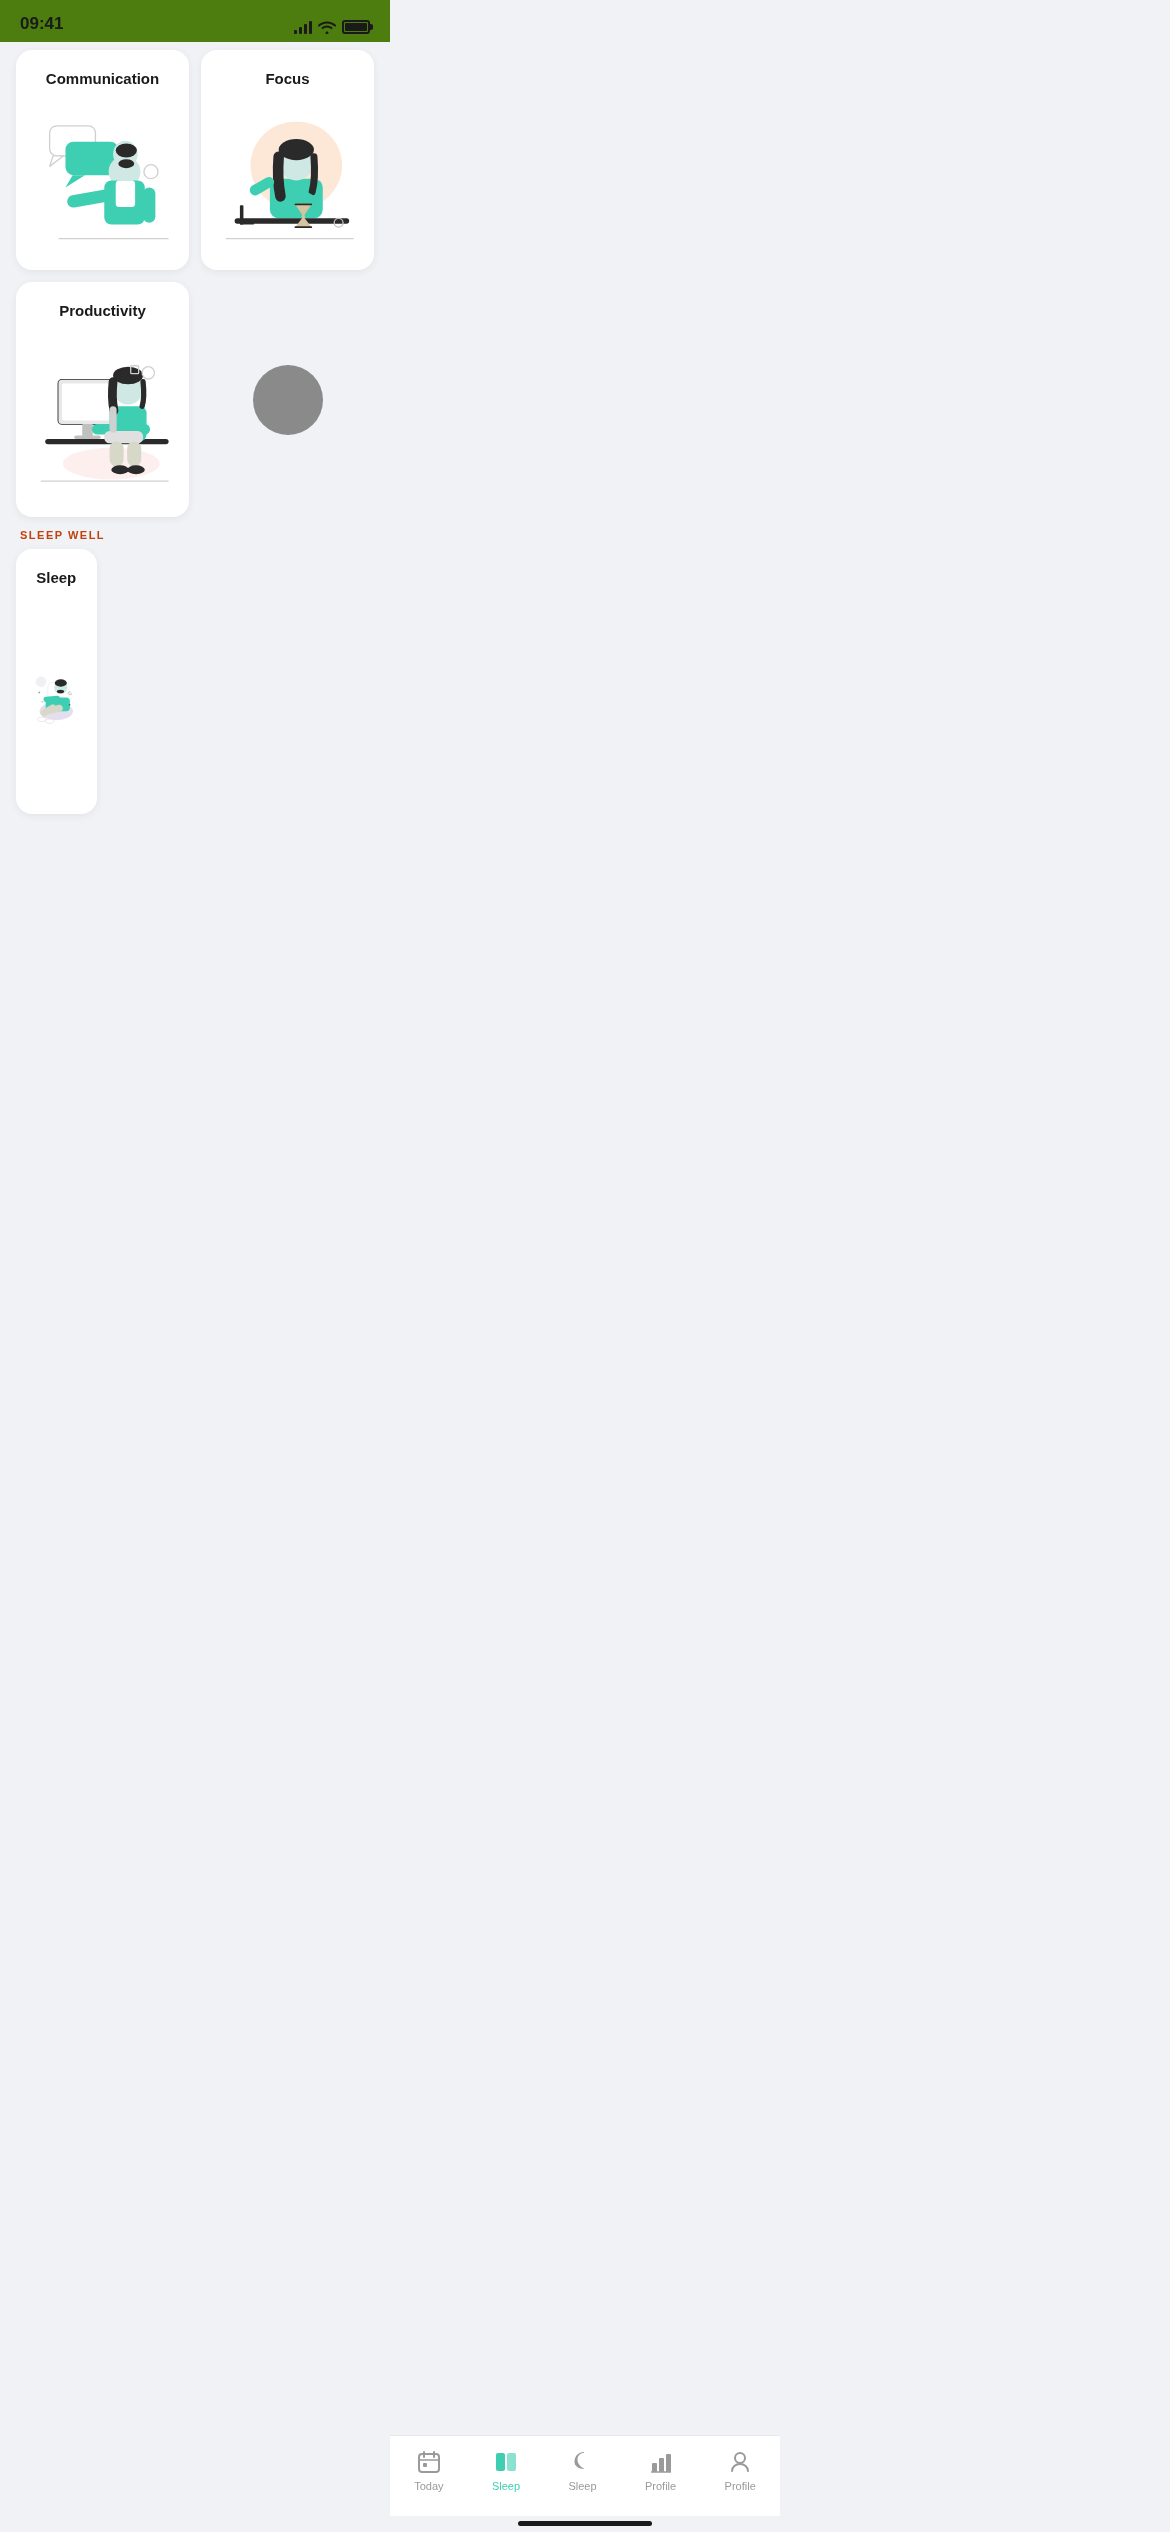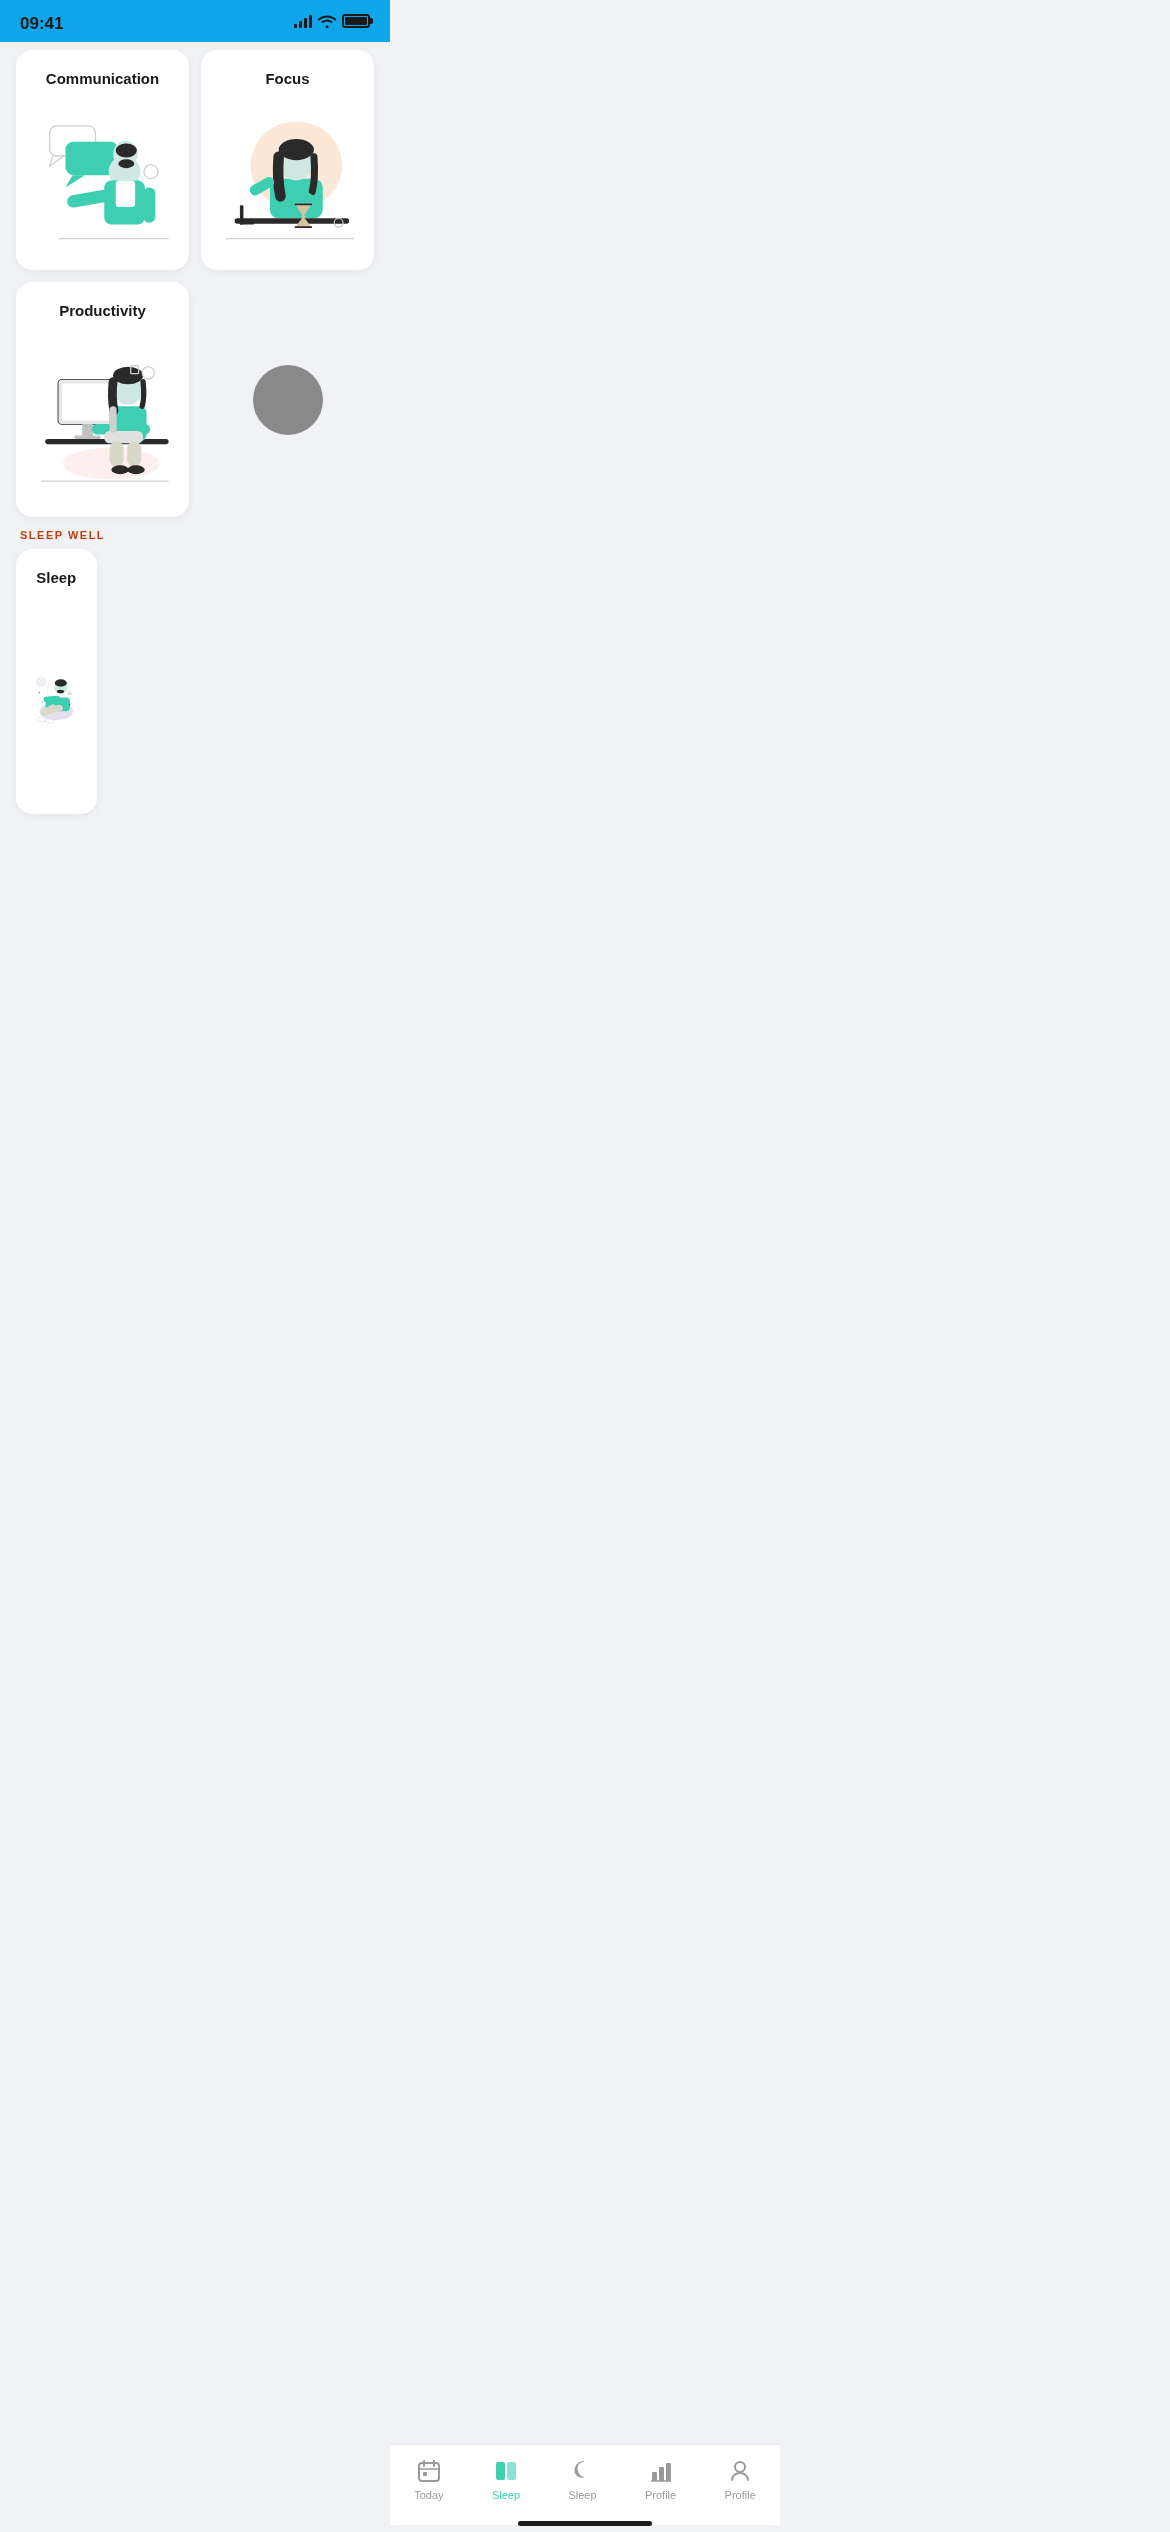--- a/index.html
+++ b/index.html
@@ -11,23 +11,23 @@
       background: #f0f2f5;
       font-family: -apple-system, BlinkMacSystemFont, 'SF Pro Display', 'Helvetica Neue', sans-serif;
       position: relative;
       overflow-x: hidden;
     }
 
     
     .status-bar {
       display: flex;
       justify-content: space-between;
-      align-items: flex-start;
+      align-items: flex-end;
       padding: 14px 20px 8px 20px;
-      background: #0ea5e9;
+      background: #4d7c0f;
     }
 
     .status-time {
       font-size: 17px;
       font-weight: 700;
       color: #1a1a1a;
     }
 
     .status-icons {
       display: flex;
@@ -115,21 +115,21 @@
       font-weight: 600;
       color: #c2410c;
       letter-spacing: 1.5px;
       text-transform: uppercase;
       margin: 8px 0 8px 4px;
     }
 
     
     .tab-bar {
       position: fixed;
-      bottom: 7px;
+      bottom: 16px;
       left: 50%;
       transform: translateX(-50%);
       width: 390px;
       background: #ffffff;
       border-top: 1px solid #e8e8e8;
       display: flex;
       justify-content: space-around;
       align-items: center;
       padding: 8px 0 20px 0;
       z-index: 100;

